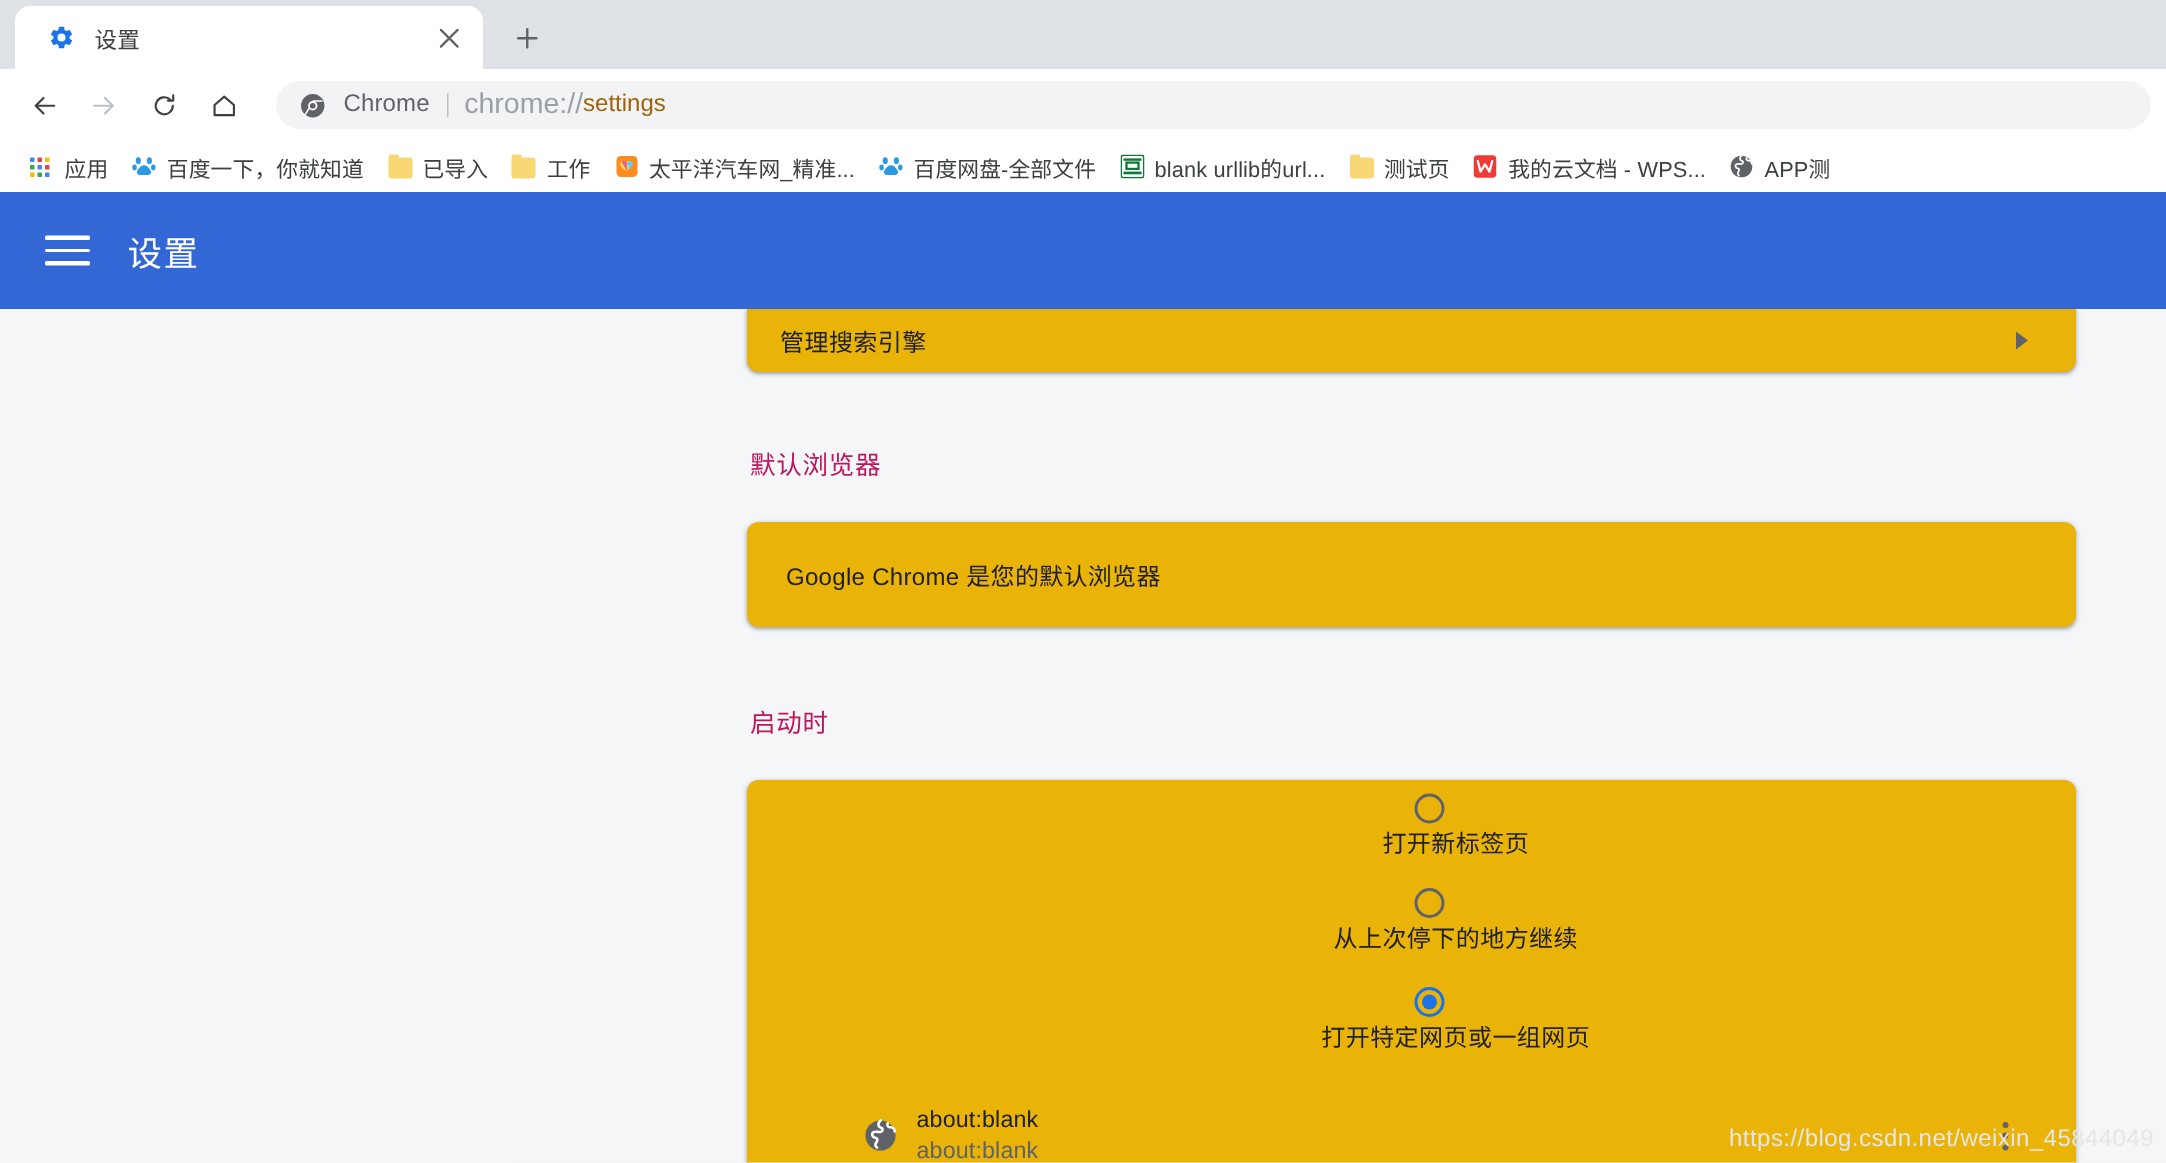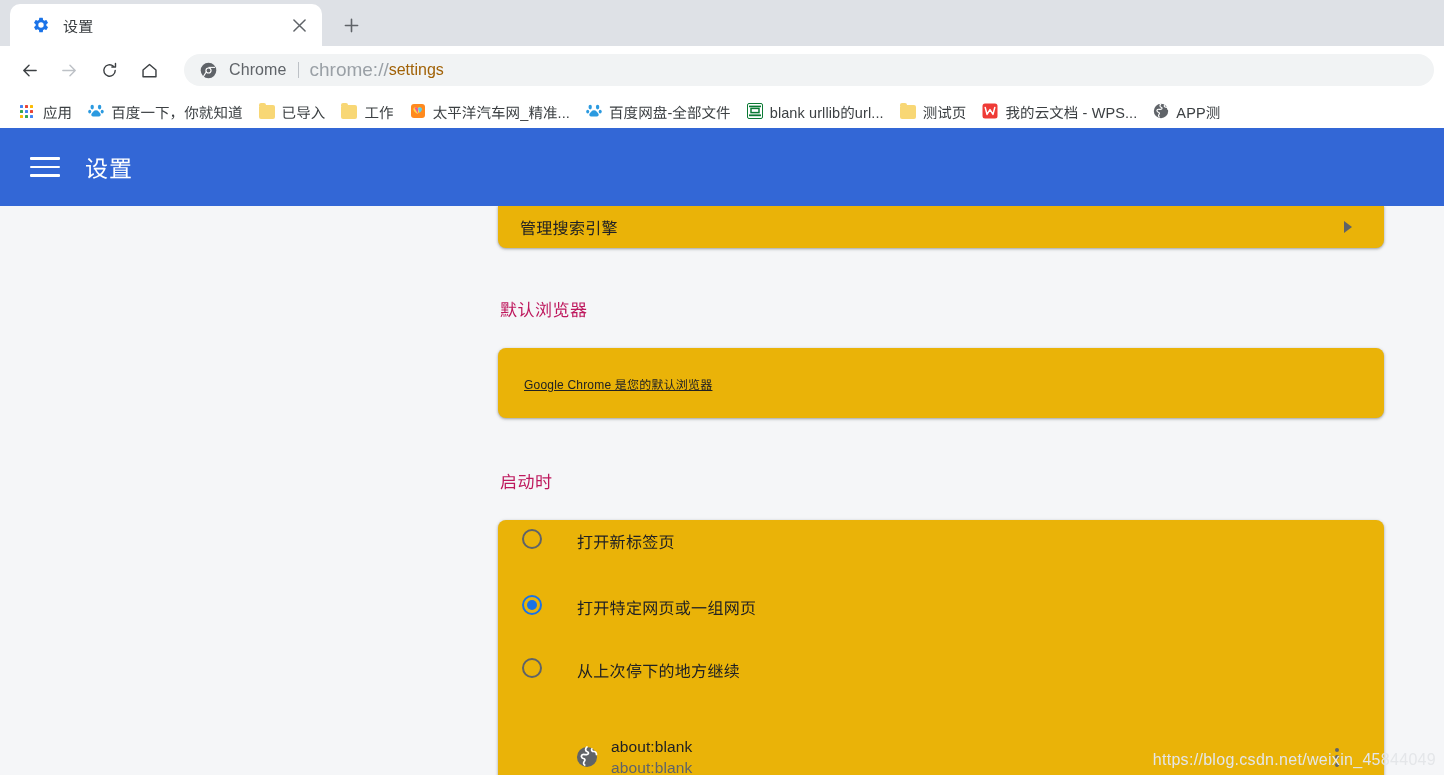--- a/index.html
+++ b/index.html
@@ -290,37 +290,37 @@
     padding-left: 2px;
   }
 
   .card-default-browser {
     height: 70px;
     display: flex;
     align-items: center;
     padding: 0 26px;
   }
   .default-browser-text {
-    font-size: 12px;
+    font-size: 16px;
     color: #202124;
     letter-spacing: .2px;
-    text-decoration: underline;
   }
 
   
   .card-startup {
     padding: 0;
     overflow: hidden;
   }
   .radio-row {
     display: flex;
-    align-items: flex-start;
+    align-items: center;
     height: 63px;
     padding-left: 24px;
     box-sizing: border-box;
+    flex-direction: column;
   }
   .radio-row.first { margin-top: 9px; }
   .radio {
     width: 20px;
     height: 20px;
     border: 2px solid #5f6368;
     border-radius: 50%;
     box-sizing: border-box;
     flex: 0 0 20px;
     position: relative;
@@ -570,28 +570,28 @@
 
     <div class="section-title" style="margin-top:50px;">启动时</div>
 
     <div class="card card-startup" style="margin-top:27px;">
 
       <div class="radio-row first">
         <span class="radio"></span>
         <span class="radio-label">打开新标签页</span>
       </div>
 
+      <div class="radio-row">
+        <span class="radio"></span>
+        <span class="radio-label">从上次停下的地方继续</span>
+      </div>
+
       <div class="radio-row" style="margin-top:3px;">
         <span class="radio checked"></span>
         <span class="radio-label">打开特定网页或一组网页</span>
-      </div>
-
-      <div class="radio-row">
-        <span class="radio"></span>
-        <span class="radio-label">从上次停下的地方继续</span>
       </div>
 
       <div class="startup-site-row">
         <svg class="site-favicon" viewBox="0 0 16 16">
           <circle cx="8" cy="8" r="7.3" fill="#5f6368"></circle>
           <path d="M8 .7c-1.6 1.4-1.1 3.2.2 3.5 1.2.3 1.1 1.6-.1 2-1.3.4-2.4-.5-3.5.2-1.3.8-.4 2.6.8 2.7 1.3.1 1.3 1.4.6 2.2-.7.8-.6 2.1.3 2.6" fill="none" stroke="#ffffff" stroke-width="1.25" stroke-linecap="round"></path>
           <path d="M11.5 2.1c-.6 1.2.4 2 1.5 1.9 1-.1 1.9.9 1.9 2.1" fill="none" stroke="#ffffff" stroke-width="1.25" stroke-linecap="round"></path>
         </svg>
         <span class="site-texts">
           <span class="site-name">about:blank</span>

